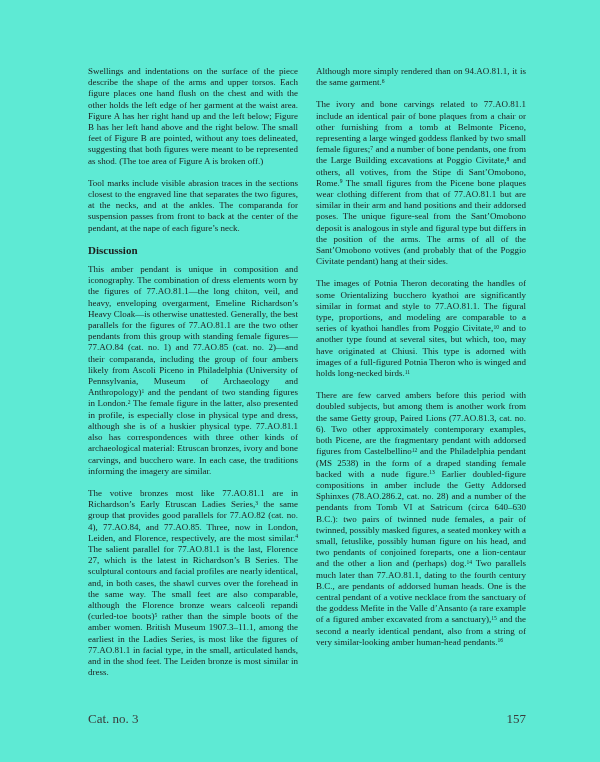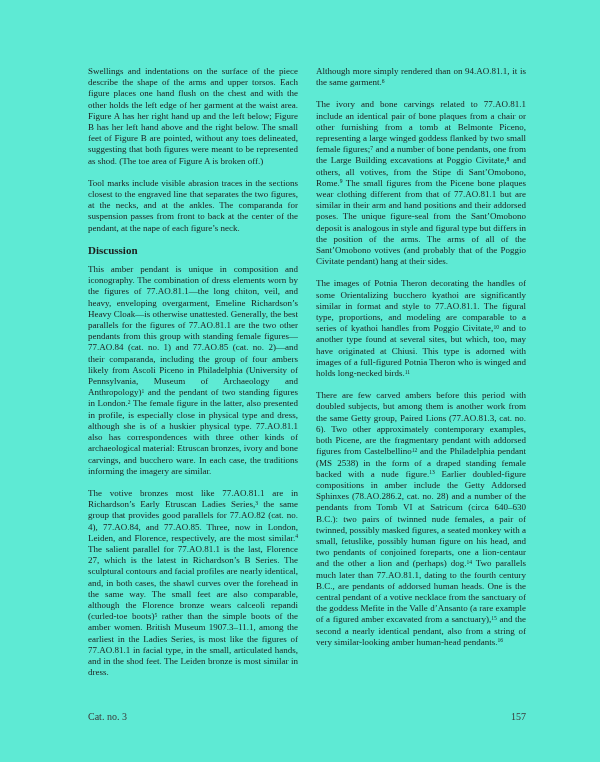--- a/index.html
+++ b/index.html
@@ -47,21 +47,21 @@
     top: -0.45em;
   }
   .it { }
   .footer {
     position: absolute;
     left: 88px;
     width: 438px;
     top: 711px;
     display: flex;
     justify-content: space-between;
-    font-size: 10px;
+    font-size: 13px;
     color: #3a3a3a;
   }
 </style>
 </head>
 <body>
 
 <div class="page">
   <div class="columns">
     <div class="col">
         <p><span>Swellings and indentations on the surface of the piece describe the shape of the arms and upper torsos. Each figure places one hand flush on the chest and with the other holds the left edge of her garment at the waist area. Figure A has her right hand up and the left below; Figure B has her left hand above and the right below. The small feet of Figure B are pointed, without any toes delineated, suggesting that both figures were meant to be represented as shod. (The toe area of Figure A is broken off.)</span></p>

